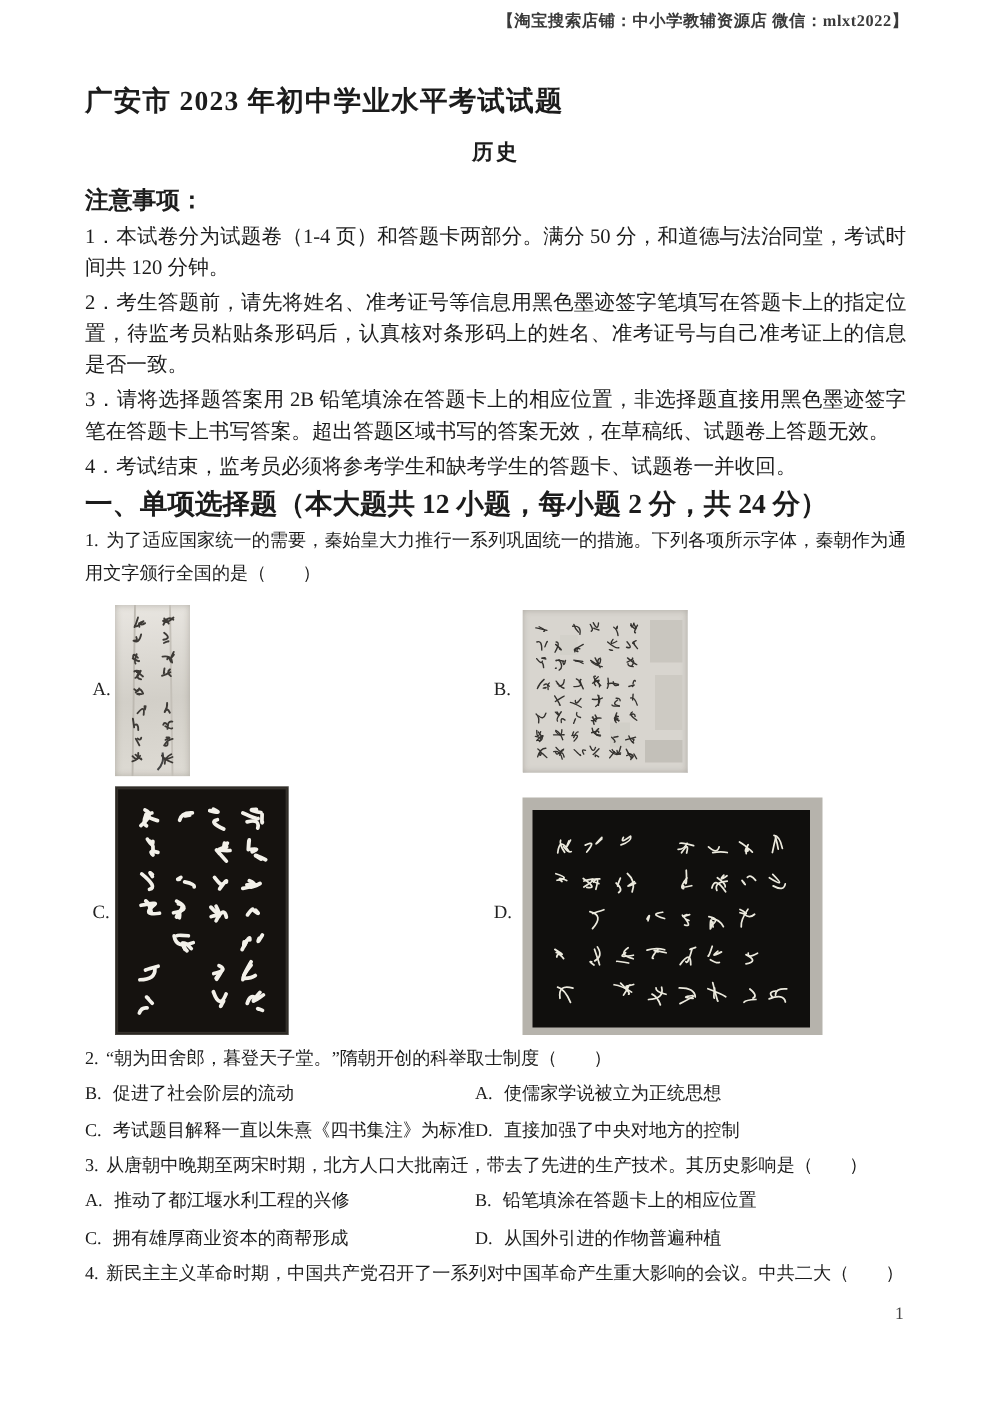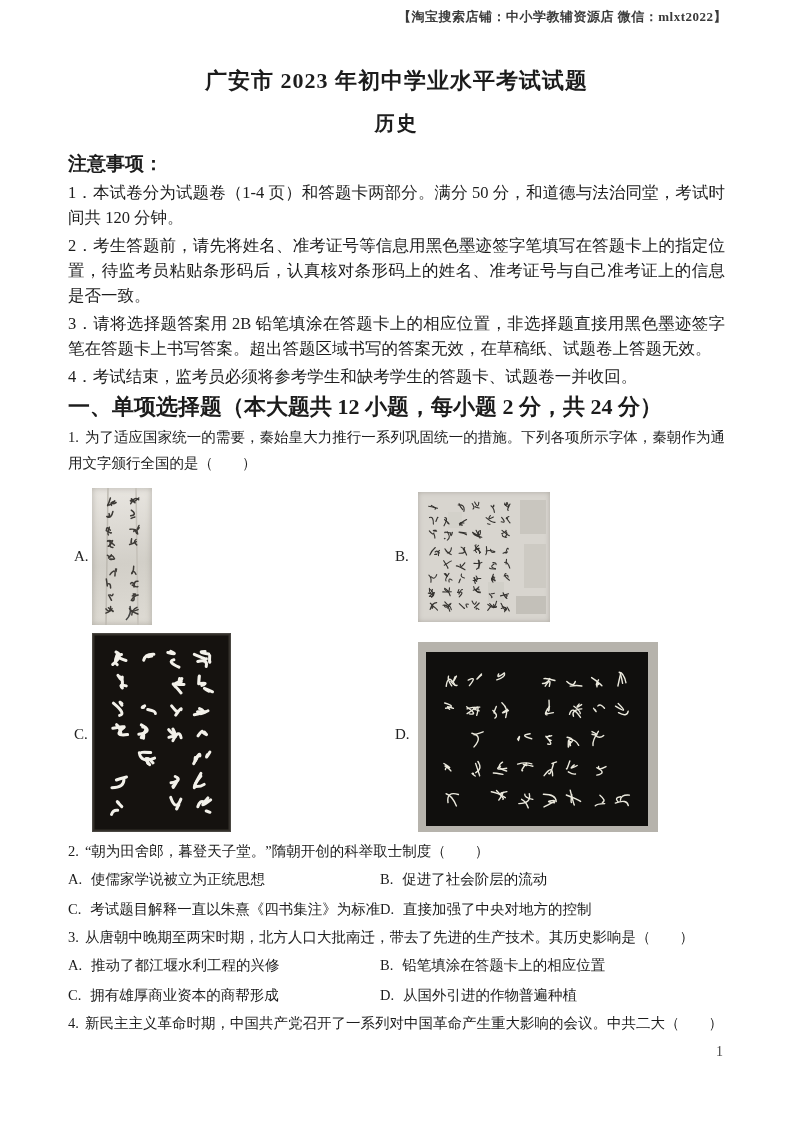--- a/index.html
+++ b/index.html
@@ -12,24 +12,24 @@
     color:#1c1c1c;
     overflow:hidden;
   }
   .watermark {
     position:absolute; top:8px; right:66px;
     font-size:13px; font-weight:bold; color:#3a3a3a;
     letter-spacing:0.5px;
   }
   .content { padding:66px 68px 0 68px; }
   .exam-title {
-    text-align:center; font-size:22px; font-weight:bold; letter-spacing:1px;
+    font-size:22px; font-weight:bold; letter-spacing:1px;
   }
   .subject-title {
-    text-align:center; font-size:20px; font-weight:bold; margin-top:14px; letter-spacing:2px;
+    text-align:center; font-size:17px; font-weight:bold; margin-top:14px; letter-spacing:2px;
   }
   .notice-heading { font-size:19px; font-weight:bold; margin-top:14px; }
   .notice-item {
     font-size:16.5px; font-weight:normal; line-height:25px; margin-top:3px;
     text-align:justify;
   }
   .section-heading { font-size:22px; font-weight:bold; line-height:25px; margin-top:5px; }
   .q-stem { font-size:14.5px; line-height:26px; margin-top:5px; text-align:justify; }
   .q-num { margin-right:6px; }
   .q2 .q-stem, .q3 .q-stem, .q4 .q-stem { margin-top:0; }
@@ -462,22 +462,22 @@
               </svg>
           </div>
         </div>
 
       </div>
     </div>
 
     <div class="q2">
       <p class="q-stem"><span class="q-num">2.</span><span>“朝为田舍郎，暮登天子堂。”隋朝开创的科举取士制度（　　）</span></p>
       <div class="opt-row">
+        <div><span class="opt-label">B.</span><span>促进了社会阶层的流动</span></div>
         <div><span class="opt-label">A.</span><span>使儒家学说被立为正统思想</span></div>
-        <div><span class="opt-label">B.</span><span>促进了社会阶层的流动</span></div>
       </div>
       <div class="opt-row">
         <div><span class="opt-label">C.</span><span>考试题目解释一直以朱熹《四书集注》为标准</span></div>
         <div><span class="opt-label">D.</span><span>直接加强了中央对地方的控制</span></div>
       </div>
     </div>
 
     <div class="q3">
       <p class="q-stem"><span class="q-num">3.</span><span>从唐朝中晚期至两宋时期，北方人口大批南迁，带去了先进的生产技术。其历史影响是（　　）</span></p>
       <div class="opt-row">

